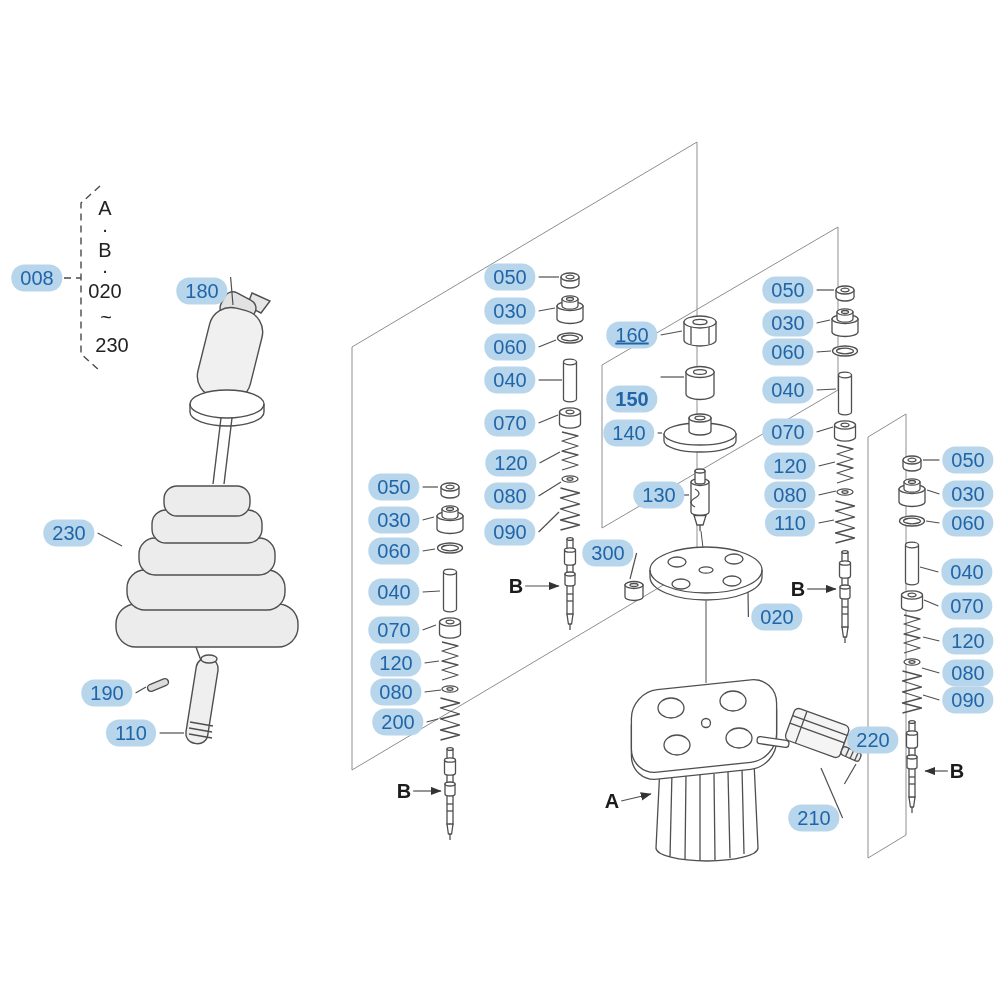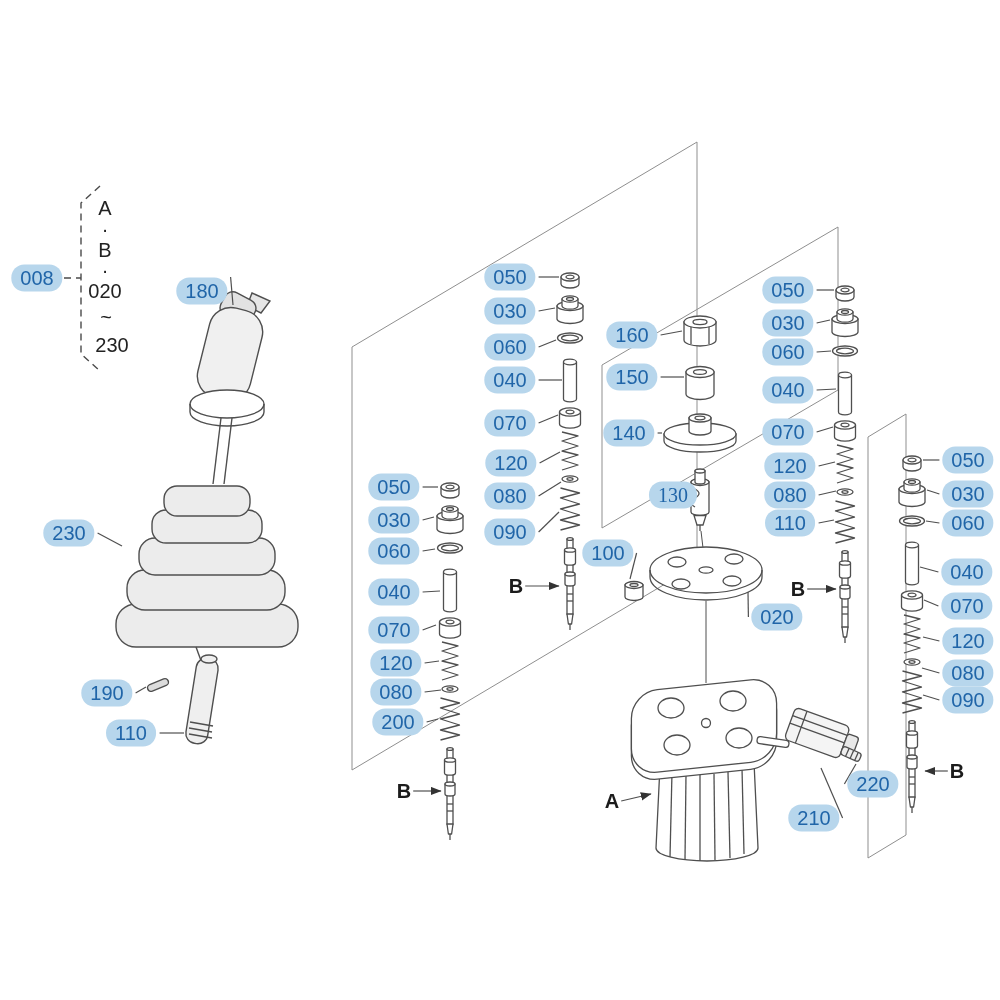--- a/index.html
+++ b/index.html
@@ -274,36 +274,36 @@
       <span class="part-label hl" style="left: 396px; top: 692px;">080</span>
       <span class="part-label hl" style="left: 398px; top: 722px;">200</span>
       <span class="part-label hl" style="left: 510px; top: 277px;">050</span>
       <span class="part-label hl" style="left: 510px; top: 311px;">030</span>
       <span class="part-label hl" style="left: 510px; top: 347px;">060</span>
       <span class="part-label hl" style="left: 510px; top: 380px;">040</span>
       <span class="part-label hl" style="left: 510px; top: 423px;">070</span>
       <span class="part-label hl" style="left: 511px; top: 463px;">120</span>
       <span class="part-label hl" style="left: 510px; top: 496px;">080</span>
       <span class="part-label hl" style="left: 510px; top: 532px;">090</span>
-      <span class="part-label hl" style="left: 632px; top: 335px;">160</span>
-      <span class="part-label hl" style="left: 632px; top: 377px;">150</span>
+      <span class="part-label hl" style="left: 632px; top: 335px; text-decoration: underline;">160</span>
+      <span class="part-label hl" style="left: 632px; top: 399px; font-weight: bold;">150</span>
       <span class="part-label hl" style="left: 629px; top: 433px;">140</span>
-      <span class="part-label hl" style="left: 673px; top: 495px; font-family: Liberation Serif, serif;">130</span>
-      <span class="part-label hl" style="left: 608px; top: 553px;">100</span>
+      <span class="part-label hl" style="left: 659px; top: 495px;">130</span>
+      <span class="part-label hl" style="left: 608px; top: 553px;">300</span>
       <span class="part-label hl" style="left: 777px; top: 617px;">020</span>
       <span class="part-label hl" style="left: 788px; top: 290px;">050</span>
       <span class="part-label hl" style="left: 788px; top: 323px;">030</span>
       <span class="part-label hl" style="left: 788px; top: 352px;">060</span>
       <span class="part-label hl" style="left: 788px; top: 390px;">040</span>
       <span class="part-label hl" style="left: 788px; top: 432px;">070</span>
       <span class="part-label hl" style="left: 790px; top: 466px;">120</span>
       <span class="part-label hl" style="left: 790px; top: 495px;">080</span>
       <span class="part-label hl" style="left: 790px; top: 523px;">110</span>
       <span class="part-label hl" style="left: 814px; top: 818px;">210</span>
-      <span class="part-label hl" style="left: 873px; top: 784px;">220</span>
+      <span class="part-label hl" style="left: 873px; top: 740px;">220</span>
       <span class="part-label hl" style="left: 968px; top: 460px;">050</span>
       <span class="part-label hl" style="left: 968px; top: 494px;">030</span>
       <span class="part-label hl" style="left: 968px; top: 523px;">060</span>
       <span class="part-label hl" style="left: 967px; top: 572px;">040</span>
       <span class="part-label hl" style="left: 967px; top: 606px;">070</span>
       <span class="part-label hl" style="left: 968px; top: 641px;">120</span>
       <span class="part-label hl" style="left: 968px; top: 673px;">080</span>
       <span class="part-label hl" style="left: 968px; top: 700px;">090</span>
       <span class="part-label marker" style="left: 404px; top: 791px;">B</span>
       <span class="part-label marker" style="left: 516px; top: 586px;">B</span>

